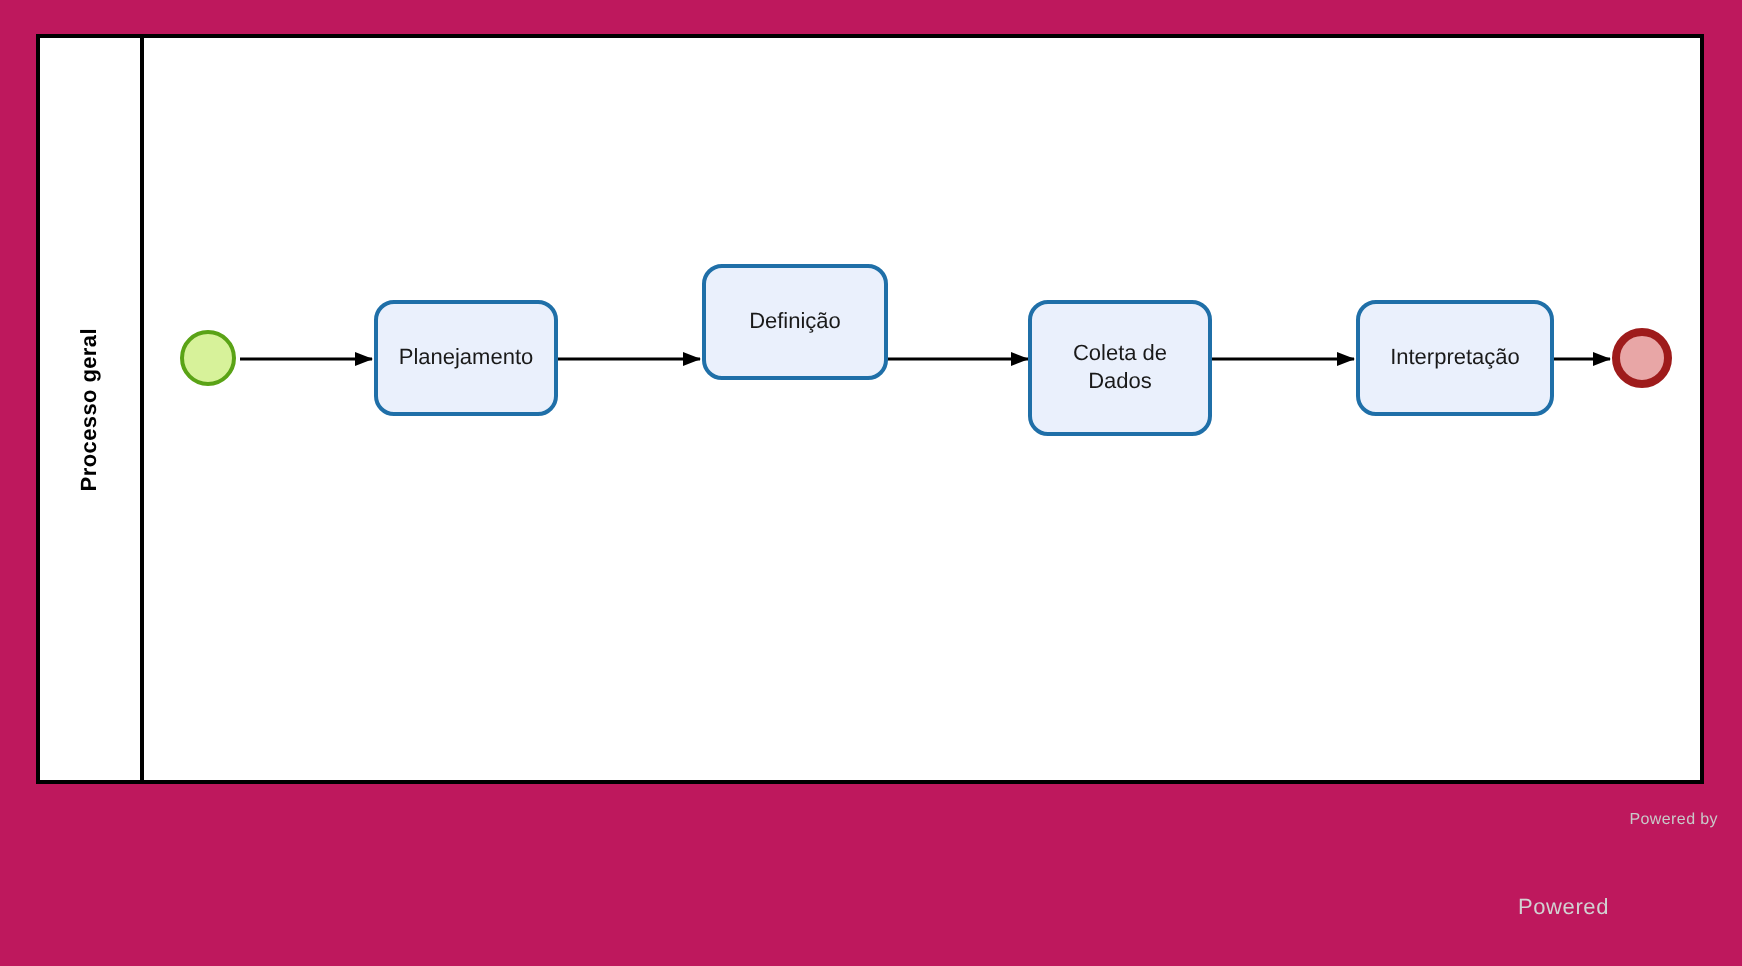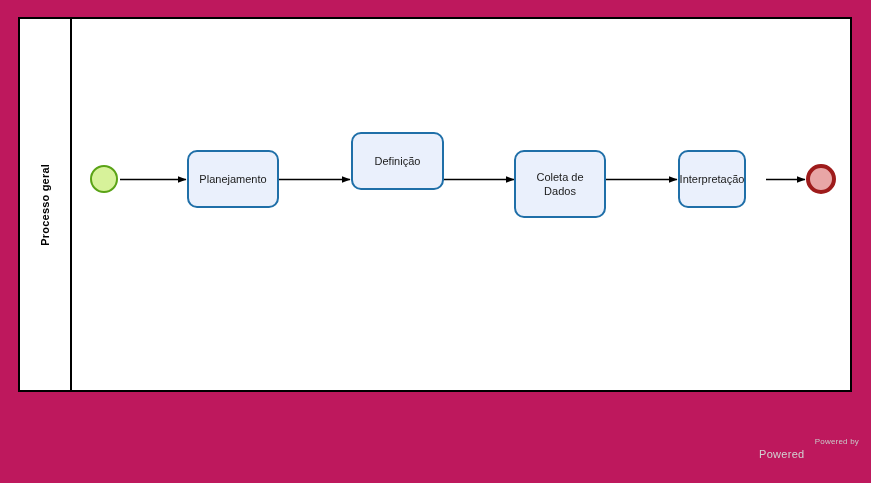--- a/index.html
+++ b/index.html
@@ -135,21 +135,20 @@
     height: 60px;
   }
   .logo-powered {
     position: absolute;
     right: 2px;
     top: 0px;
     font-size: 8px;
     color: #c9c9c9;
     letter-spacing: 0.2px;
     font-family: "Liberation Sans", sans-serif;
-    margin-top: 32px;
   }
   .logo-word {
     position: absolute;
     left: 0px;
     top: 10px;
     font-size: 34px;
     line-height: 34px;
     font-weight: normal;
     color: #f0bd8d;
     letter-spacing: -0.5px;
@@ -205,21 +204,21 @@
 
   <div class="task" style="left:351px; top:132px; width:93px; height:58px;">
     <span class="task-label">Definição</span>
   </div>
 
   <div class="task" style="left:514px; top:150px; width:92px; height:68px;">
     <span class="task-label">Coleta de
 Dados</span>
   </div>
 
-  <div class="task" style="left:678px; top:150px; width:68px; height:58px;">
+  <div class="task" style="left:678px; top:150px; width:99px; height:58px;">
     <span class="task-label">Interpretação</span>
   </div>
 
   <div class="event end"></div>
 
   <div class="logo">
     <div class="logo-powered">Powered by</div>
     <div class="logo-sub">Powered</div>
   </div>
 

